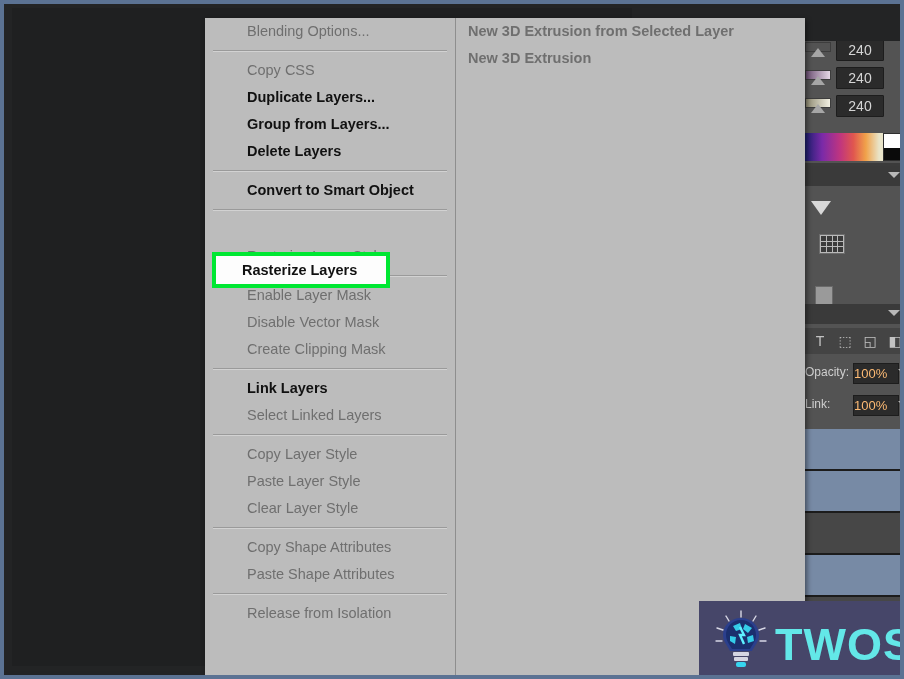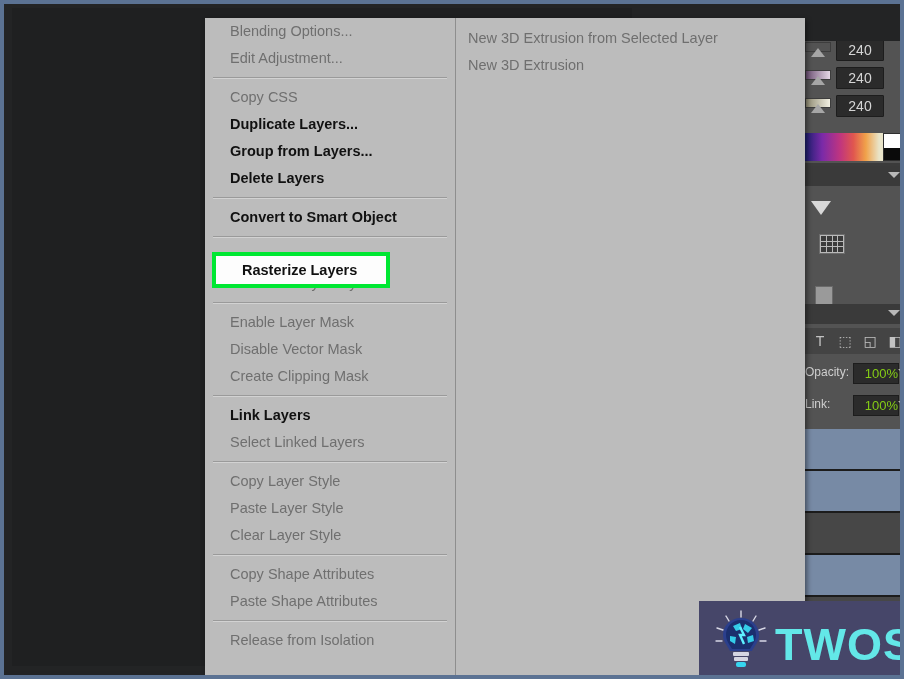--- a/index.html
+++ b/index.html
@@ -57,37 +57,37 @@
 
   
   .layers-toolrow{position:absolute;left:0;top:287px;width:99px;height:26px;background:#444;}
   .layers-toolrow .ic{position:absolute;top:4px;width:18px;height:18px;color:#c2c2c2;
     font-size:14px;line-height:18px;text-align:center;}
 
   .opacity-row,.fill-row{position:absolute;left:0;width:99px;height:24px;}
   .opacity-row .lbl,.fill-row .lbl{position:absolute;left:0;top:4px;width:44px;
     color:#cfcfcf;font-size:12px;}
   .opacity-row .valbox,.fill-row .valbox{position:absolute;left:48px;top:2px;width:44px;height:19px;
-    background:#2b2b2b;border:1px solid #1d1d1d;color:#84cc16;font-size:13px;line-height:19px;text-align:right;}
+    background:#2b2b2b;border:1px solid #1d1d1d;color:#fdba74;font-size:13px;line-height:19px;text-align:left;}
   .opacity-row .arrow,.fill-row .arrow{position:absolute;left:93px;top:8px;width:0;height:0;
     border-left:5px solid transparent;border-right:5px solid transparent;border-top:5px solid #b0b0b0;}
 
   .layer-list{position:absolute;left:0;top:388px;width:99px;height:210px;background:#3a3a3a;}
   .layer-row{position:relative;width:99px;height:42px;box-sizing:border-box;border-bottom:2px solid #1c1c1c;}
   .layer-row.sel{background:#778aa5;}
   .layer-row.unsel{background:#474747;}
 
   
   .ctxmenu{position:absolute;left:205px;top:18px;width:600px;height:661px;
     background:#bcbcbc;box-shadow:2px 2px 5px rgba(0,0,0,.45);overflow:hidden;}
   .ctx-left{position:absolute;left:0;top:0;width:250px;height:661px;}
   .ctx-vdiv{position:absolute;left:250px;top:0;width:1px;height:661px;background:#8e8e8e;}
-  .ctx-right{position:absolute;left:251px;top:7px;width:349px;height:521px;}
-
-  .mi{position:relative;height:27px;line-height:27px;padding-left:25px;
+  .ctx-right{position:absolute;left:251px;top:0;width:349px;height:521px;font-weight:bold;}
+
+  .mi{position:relative;height:27px;line-height:27px;padding-left:42px;
     font-size:14.5px;color:#6f6f6f;white-space:nowrap;}
   .mi.enabled{color:#111;font-weight:bold;}
   .sep{height:1px;margin:5px 8px 5px 8px;background:#9a9a9a;border-bottom:1px solid #d2d2d2;}
 
   .hl-wrap{position:absolute;left:7px;top:234px;width:178px;height:36px;
     background:#00e732;padding:4px;box-sizing:border-box;z-index:5;}
   .hl-item{width:100%;height:100%;background:#fdfdfd;box-sizing:border-box;
     line-height:28px;padding-left:26px;font-size:14.5px;color:#111;font-weight:bold;white-space:nowrap;}
 
   .ctx-right .mi{padding-left:12px;}
@@ -179,21 +179,20 @@
       <div class="layer-row sel"></div>
       <div class="layer-row unsel"></div>
       <div class="layer-row sel"></div>
       <div class="layer-row unsel"></div>
     </div>
   </div>
 
   <div class="ctxmenu">
     <div class="ctx-left" id="ctx-left">
         <div class="mi">Blending Options...</div>
-        <div class="mi">Edit Adjustment...</div>
         <div class="sep"></div>
         <div class="mi">Copy CSS</div>
         <div class="mi enabled">Duplicate Layers...</div>
         <div class="mi enabled">Group from Layers...</div>
         <div class="mi enabled">Delete Layers</div>
         <div class="sep"></div>
         <div class="mi enabled">Convert to Smart Object</div>
         <div class="sep"></div>
         <div class="mi enabled" style="visibility: hidden;">Rasterize Layers</div>
         <div class="mi">Rasterize Layer Style</div>

